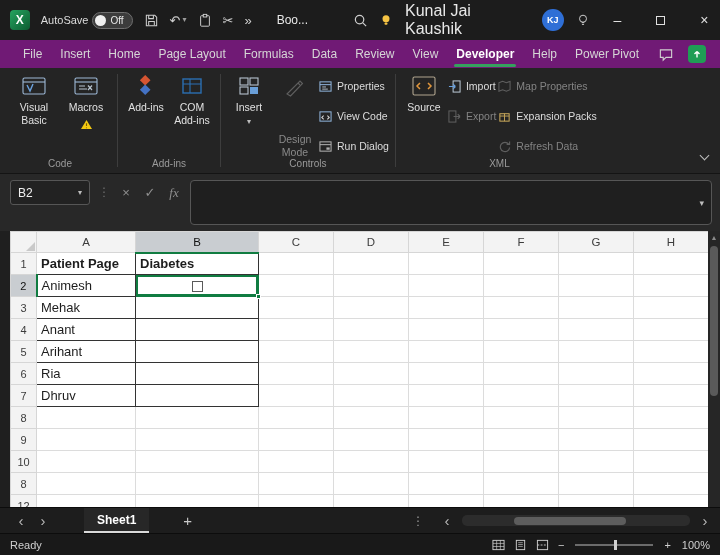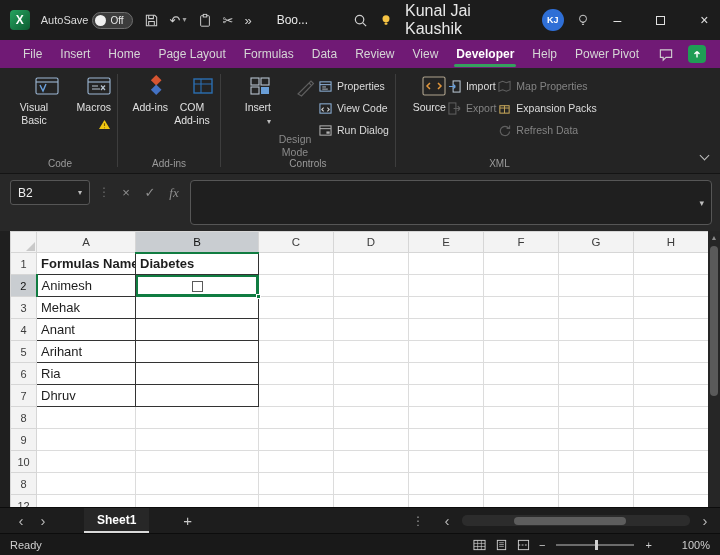--- a/index.html
+++ b/index.html
@@ -30,26 +30,26 @@
   .tab.active { color:#ffffff; font-weight:bold; }
   .tab.active::after { content:""; position:absolute; left:7px; right:7px; bottom:1px; height:3px; border-radius:2px; background:#35a05e; }
   .tabrow-right { margin-left:auto; display:flex; align-items:center; gap:14px; padding-right:14px; }
 
   
   .ribbon { flex:0 0 89px; background:#242424; display:flex; align-items:stretch; padding:0 4px; position:relative; border-bottom:1px solid #141414; }
   .rgroup { display:flex; flex-direction:column; }
   .rbody { flex:1; display:flex; align-items:flex-start; gap:2px; padding:7px 5px 0; }
   .glabel { text-align:center; font-size:10px; color:#9b9b9b; padding-bottom:4px; }
   .vsep { width:1px; background:#3d3d3d; margin:6px 1px; }
-  .bigbtn { width:50px; display:flex; flex-direction:column; align-items:flex-end; gap:4px; color:#e0e0e0; font-size:10.5px; line-height:1.2; text-align:center; }
+  .bigbtn { width:50px; display:flex; flex-direction:column; align-items:center; gap:4px; color:#e0e0e0; font-size:10.5px; line-height:1.2; text-align:center; }
   .bigbtn.narrow { width:44px; }
   .bigbtn.disabled { color:#8a8a8a;gap:36px; }
   .bigbtn.disabled .ric { opacity:.5; }
   .chev-s { font-size:8px; color:#bdbdbd; line-height:1; }
-  .smallcol { display:flex; flex-direction:column; gap:4px; padding-top:2px; }
+  .smallcol { display:flex; flex-direction:column; gap:12px; padding-top:2px; }
   .smallbtn { display:flex; align-items:center; gap:5px; color:#dcdcdc; font-size:10.5px; height:18px; white-space:nowrap; }
   .smallbtn.disabled { color:#838383; }
   .smallbtn.disabled .ric { opacity:.5; }
   .ric { display:flex; align-items:center; justify-content:center; line-height:1; }
   .warnic { margin-top:1px; }
   .ribbon-collapse { position:absolute; right:12px; bottom:10px; }
   .chev { display:inline-block; width:7px; height:7px; border-right:1.5px solid #c0c0c0; border-bottom:1.5px solid #c0c0c0; transform:rotate(45deg); }
 
   
   .formulabar { flex:0 0 57px; background:#282828; display:flex; align-items:flex-start; padding:6px 8px 0 10px; gap:8px; }
@@ -92,21 +92,21 @@
   .hscroll { width:228px; height:11px; background:#2c2c2c; border-radius:5px; position:relative; }
   .hthumb { position:absolute; left:52px; top:1.5px; width:112px; height:8px; background:#5d5d5d; border-radius:4px; }
 
   
   .statusbar { flex:0 0 22px; background:#191919; display:flex; align-items:center; padding:0 10px; gap:16px; font-size:11px; color:#cfcfcf; border-top:1px solid #0c0c0c; }
   .st-acc { display:flex; align-items:center; gap:5px; font-weight:bold; }
   .st-right { margin-left:auto; display:flex; align-items:center; gap:9px; }
   .view-ico { display:flex; align-items:center; }
   .zslider { width:78px; height:2px; background:#6b6b6b; position:relative; margin:0 2px; }
   .zthumb { position:absolute; left:50%; top:-4px; width:3px; height:10px; background:#d0d0d0; }
-  .zoom-pct { margin-left:21px; }
+  .zoom-pct { margin-left:2px; }
 </style>
 </head>
 <body>
 
 <div class="app">
 
   <div class="titlebar">
     <div class="excel-logo">X</div>
     <div class="autosave">
       <span>AutoSave</span>
@@ -419,21 +419,21 @@
           <th class="colh">D</th>
           <th class="colh">E</th>
           <th class="colh">F</th>
           <th class="colh">G</th>
           <th class="colh">H</th>
         </tr>
       </thead>
       <tbody>
         <tr class="r">
           <th class="rh">1</th>
-          <td class="tb bold">Formulas Name</td>
+          <td class="tb bold">Patient Page</td>
           <td class="tb bold">Diabetes</td>
           <td></td>
             <td></td>
             <td></td>
             <td></td>
             <td></td>
             <td></td>
         </tr>
         <tr class="r">
           <th class="rh selrow">2</th>

